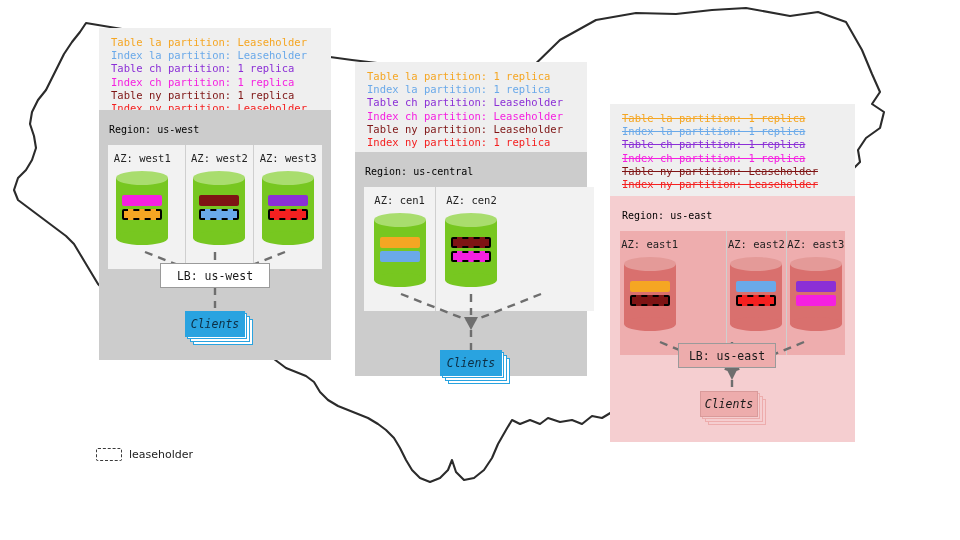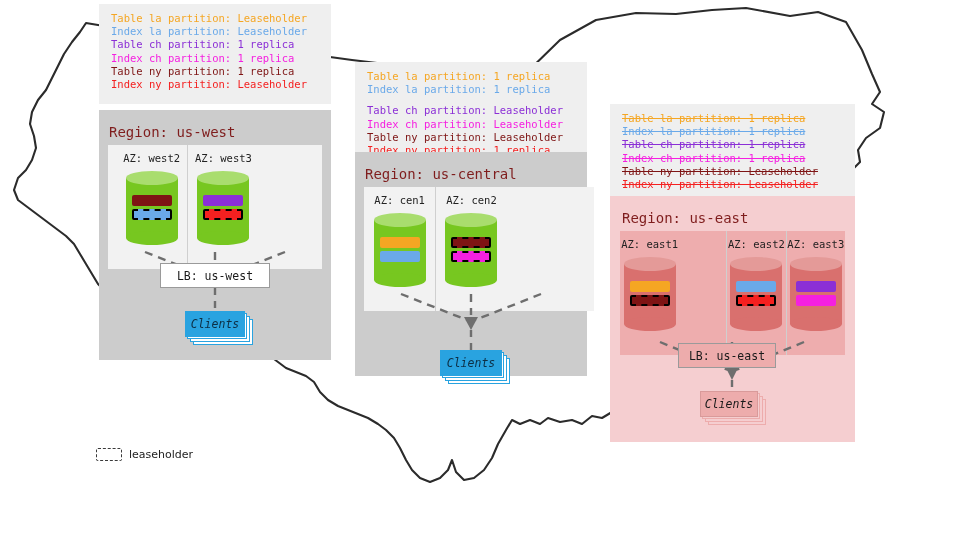--- a/index.html
+++ b/index.html
@@ -10,21 +10,21 @@
   #stage{position:absolute;left:0;top:0;width:960px;height:540px;}
   #usmap{position:absolute;left:0;top:0;width:960px;height:540px;pointer-events:none;}
 
   
   .textblock{position:absolute;background:#efefef;padding:8px 10px 8px 12px;box-sizing:border-box;}
   .tline{font-size:10.5px;line-height:13.2px;white-space:pre;font-family:"DejaVu Sans Mono","Liberation Mono",monospace;}
   .tline.struck{text-decoration:line-through;}
 
   
   .region{position:absolute;box-sizing:border-box;}
-  .region-title{position:absolute;font-size:14px;color:#7f1d1d;white-space:nowrap;
+  .region-title{position:absolute;font-size:10px;color:#000000;white-space:nowrap;
                 font-family:"DejaVu Sans Mono","Liberation Mono",monospace;}
   .azrow{position:absolute;display:flex;box-sizing:border-box;}
   .az{box-sizing:border-box;display:flex;flex-direction:column;align-items:center;
       padding-top:7px;position:relative;}
   .az + .az{border-left:1px solid #cfcfcf;}
   .az-label{font-size:10.5px;color:#222;white-space:nowrap;margin-bottom:7px;
             font-family:"DejaVu Sans Mono","Liberation Mono",monospace;}
 
   
   .cyl{position:relative;width:52px;height:74px;}
@@ -82,34 +82,46 @@
          L 262,352 L 252,348 L 242,344 L 234,338 L 226,334 L 218,330
          L 208,328 L 198,326 L 188,326 L 178,324 L 168,324
          L 158,322 L 148,320 L 138,318 L 130,314 L 122,308 L 114,300
          L 106,292 L 98,284 L 92,274 L 86,264 L 80,254 L 74,244
          L 66,236 L 58,230 L 50,224 L 42,218 L 34,212 L 26,206
          L 18,200 L 14,190 L 18,178 L 26,170 L 32,160 L 36,148
          L 34,136 L 30,124 L 32,112 L 38,100 L 46,90 L 52,78
          L 58,66 L 64,54 L 72,42 L 80,32 Z"></path>
   </svg>
 
-  <div class="textblock" style="left: 99px; top: 4px; width: 232px; height: 100px; background: rgb(239, 239, 239);">
+  <div class="textblock" style="left: 99px; top: 28px; width: 232px; height: 100px; background: rgb(239, 239, 239);">
     <div class="tline" style="color: rgb(245, 166, 35);">Table la partition: Leaseholder</div>
     <div class="tline" style="color: rgb(106, 169, 233);">Index la partition: Leaseholder</div>
     <div class="tline" style="color: rgb(139, 47, 214);">Table ch partition: 1 replica</div>
     <div class="tline" style="color: rgb(245, 32, 224);">Index ch partition: 1 replica</div>
     <div class="tline" style="color: rgb(126, 20, 20);">Table ny partition: 1 replica</div>
     <div class="tline" style="color: rgb(244, 32, 32);">Index ny partition: Leaseholder</div>
   </div>
 
   <div class="region" id="region-us-west" style="left: 99px; top: 110px; width: 232px; height: 250px; background: rgb(204, 204, 204);">
     <div class="region-title" style="left:10px;top:14px;">Region: us-west</div>
   </div>
 
   <div class="azrow" id="azrow-us-west" style="left: 108px; top: 145px; width: 214px; height: 124px; background: rgb(242, 242, 242);">
+    <div class="az" style="width:71.3px;">
+      <div class="az-label">AZ: west1</div>
+      <div class="cyl">
+          <div class="body" style="background: rgb(119, 199, 32);"></div>
+          <div class="top" style="background: rgb(169, 221, 110);"></div>
+          <div class="bot" style="background: rgb(119, 199, 32);"></div>
+        <div class="bars">
+          <div class="bar" style="background: rgb(245, 32, 224);"></div>
+          <div class="bar lease" style="background: rgb(245, 166, 35);"></div>
+        </div>
+        </div>
+    </div>
     <div class="az" style="width:71.3px;margin-left:8px;">
       <div class="az-label">AZ: west2</div>
       <div class="cyl">
           <div class="body" style="background: rgb(119, 199, 32);"></div>
           <div class="top" style="background: rgb(169, 221, 110);"></div>
           <div class="bot" style="background: rgb(119, 199, 32);"></div>
         <div class="bars">
           <div class="bar" style="background: rgb(126, 20, 20);"></div>
           <div class="bar lease" style="background: rgb(106, 169, 233);"></div>
         </div>
@@ -144,21 +156,21 @@
   <div class="clients" style="left:185px;top:311px;width:70px;height:36px;">
     <div class="sheet" style="left: 8px; top: 8px; width: 60px; height: 26px; background: rgb(255, 255, 255); border: 1.5px solid rgb(41, 163, 224);"></div>
     <div class="sheet" style="left: 5px; top: 5px; width: 60px; height: 26px; background: rgb(255, 255, 255); border: 1.5px solid rgb(41, 163, 224);"></div>
     <div class="sheet" style="left: 2px; top: 2px; width: 60px; height: 26px; background: rgb(255, 255, 255); border: 1.5px solid rgb(41, 163, 224);"></div>
     <div class="front" style="width: 60px; height: 26px; background: rgb(41, 163, 224); border: 1.5px solid rgb(41, 163, 224); color: rgb(13, 47, 69);">Clients</div>
   </div>
 
   <div class="textblock" style="left: 355px; top: 62px; width: 232px; height: 90px; background: rgb(239, 239, 239);">
     <div class="tline" style="color: rgb(245, 166, 35);">Table la partition: 1 replica</div>
     <div class="tline" style="color: rgb(106, 169, 233);">Index la partition: 1 replica</div>
-    <div class="tline" style="color: rgb(139, 47, 214); margin-top: 8px;">Table ch partition: Leaseholder</div>
+    <div class="tline" style="color: rgb(139, 47, 214);">Table ch partition: Leaseholder</div>
     <div class="tline" style="color: rgb(245, 32, 224);">Index ch partition: Leaseholder</div>
     <div class="tline" style="color: rgb(126, 20, 20);">Table ny partition: Leaseholder</div>
     <div class="tline" style="color: rgb(244, 32, 32);">Index ny partition: 1 replica</div>
   </div>
 
   <div class="region" id="region-us-central" style="left: 355px; top: 152px; width: 232px; height: 224px; background: rgb(204, 204, 204);">
     <div class="region-title" style="left:10px;top:14px;">Region: us-central</div>
   </div>
 
   <div class="azrow" id="azrow-us-central" style="left: 364px; top: 187px; width: 230px; height: 124px; background: rgb(242, 242, 242);">

